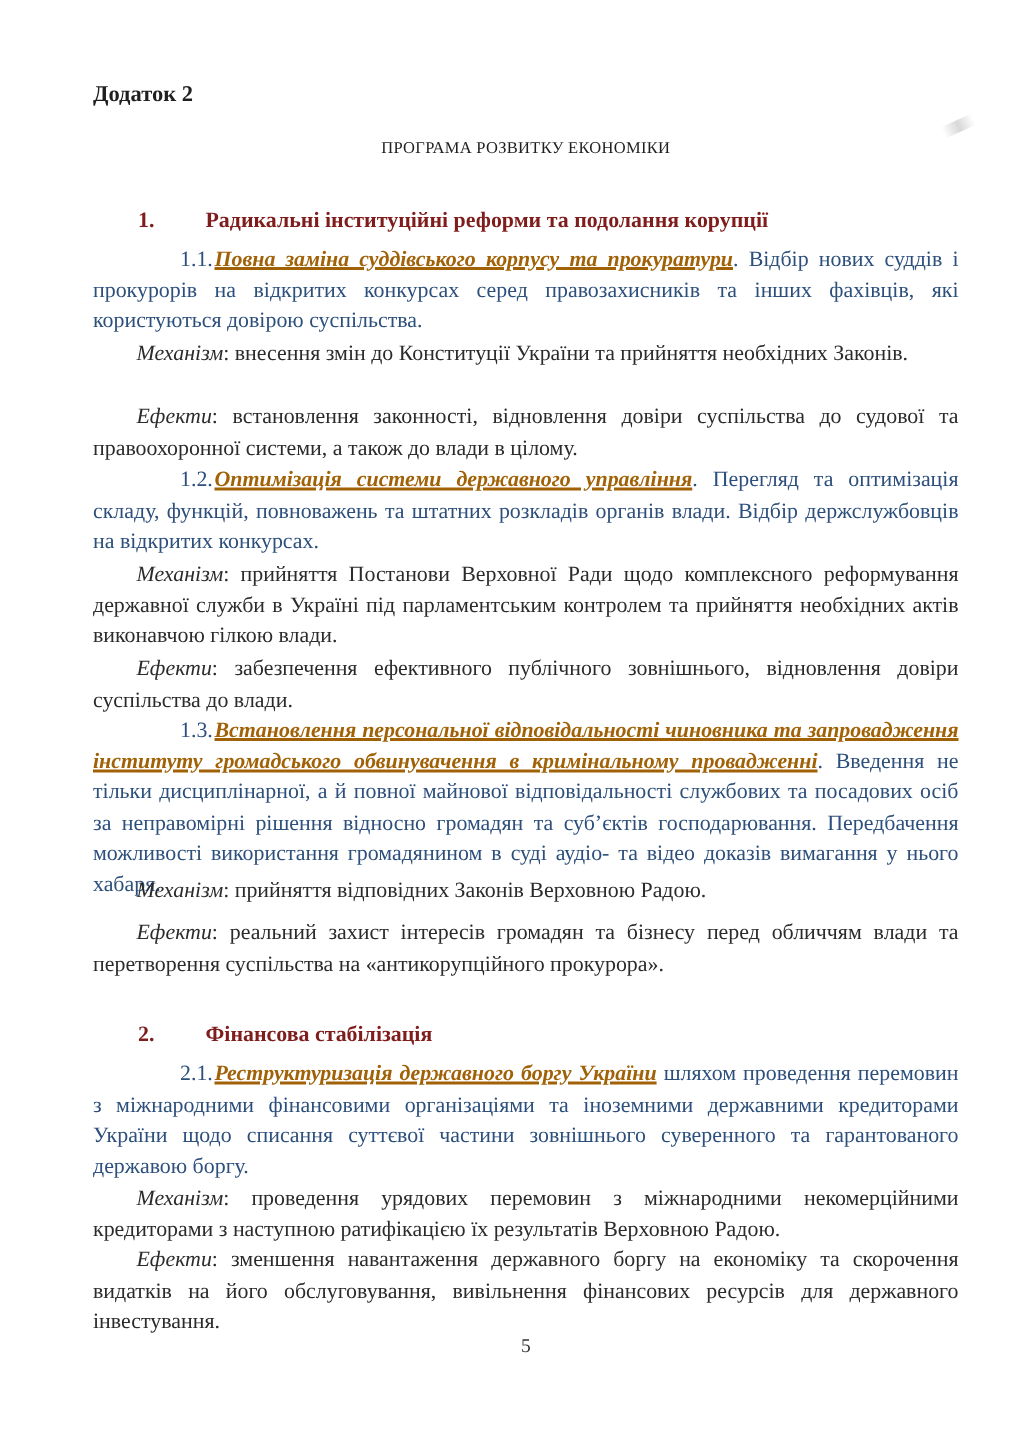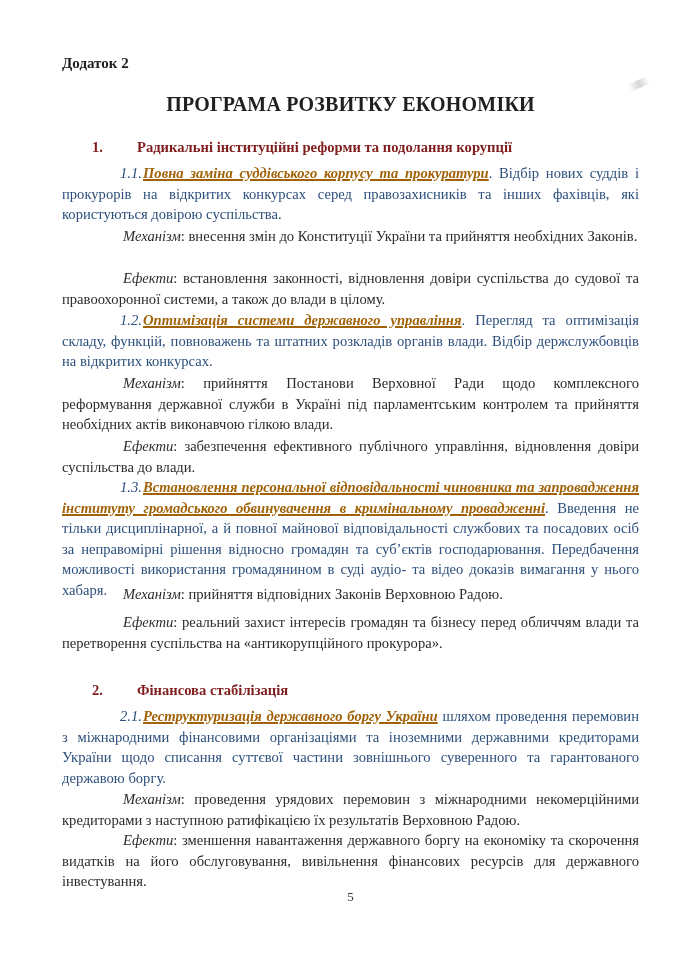--- a/index.html
+++ b/index.html
@@ -3,32 +3,32 @@
 <meta charset="utf-8">
 <style>
   html, body { margin: 0; padding: 0; }
   body {
     width: 682px; height: 960px; background: #ffffff; overflow: hidden;
     font-family: "Liberation Serif", "DejaVu Serif", serif;
     color: #2b2b2b; position: relative;
   }
   .page { position: absolute; left: 62px; top: 0; width: 577px; }
   .appendix { position: absolute; top: 55px; left: 0; width: 100%; font-weight: bold; font-size: 15px; color: #1f1f1f; }
-  .title { position: absolute; top: 93px; left: 0; width: 100%; text-align: center; font-weight: bold; font-size: 20px; color: #1f1f1f; letter-spacing: 0.2px; }
+  .title { position: absolute; top: 93px; left: 0; width: 100%; text-align: center; font-weight: normal; font-size: 11px; color: #1f1f1f; letter-spacing: 0.2px; }
   .p {
     position: absolute; left: 0; width: 577px; font-size: 14.6px; line-height: 20.6px;
     text-align: justify; text-align-last: left;
   }
   .ind { text-indent: 29px; }
   .sec-head { font-weight: bold; color: #7f1d1d; }
   .sec-num { display: inline-block; width: 45px; padding-left: 30px; }
-  .num { display: inline-block; width: 52px; font-style: italic; }
+  .num { display: inline-block; width: 52px; }
   .blue { color: #2c4f7c; }
   .ttl { font-style: italic; font-weight: bold; text-decoration: underline; color: #a16207; text-decoration-thickness: 1.5px; }
-  .em { font-style: italic; margin-left: 32px; }
+  .em { font-style: italic; }
   .pgnum { position: absolute; top: 889px; left: 0; width: 100%; text-align: center; font-size: 13px; color: #333; }
   .scuff { position: absolute; left: 628px; top: 80px; width: 22px; height: 8px; transform: rotate(-25deg);
     background: linear-gradient(90deg, rgba(200,200,200,0), rgba(190,190,190,0.6), rgba(200,200,200,0)); }
 </style>
 </head>
 <body>
 
 <div class="scuff"></div>
 
 <div class="page">
@@ -49,21 +49,21 @@
     <span class="em">Ефекти</span><span>: встановлення законності, відновлення довіри суспільства до судової та правоохоронної системи, а також до влади в цілому.</span>
   </div>
 
   <div class="p ind blue" style="top:310px;">
     <span class="num">1.2.</span><span class="ttl">Оптимізація системи державного управління</span><span>. Перегляд та оптимізація складу, функцій, повноважень та штатних розкладів органів влади. Відбір держслужбовців на відкритих конкурсах.</span>
   </div>
   <div class="p ind" style="top:373px;">
     <span class="em">Механізм</span><span>: прийняття Постанови Верховної Ради щодо комплексного реформування державної служби в Україні під парламентським контролем та прийняття необхідних актів виконавчою гілкою влади.</span>
   </div>
   <div class="p ind" style="top:436px;">
-    <span class="em">Ефекти</span><span>: забезпечення ефективного публічного управління, відновлення довіри суспільства до влади.</span>
+    <span class="em">Ефекти</span><span>: забезпечення ефективного публічного зовнішнього, відновлення довіри суспільства до влади.</span>
   </div>
 
   <div class="p ind blue" style="top:477px;">
     <span class="num">1.3.</span><span class="ttl">Встановлення персональної відповідальності чиновника та запровадження інституту громадського обвинувачення в кримінальному провадженні</span><span>. Введення не тільки дисциплінарної, а й повної майнової відповідальності службових та посадових осіб за неправомірні рішення відносно громадян та суб’єктів господарювання. Передбачення можливості використання громадянином в суді аудіо- та відео доказів вимагання у нього хабаря.</span>
   </div>
   <div class="p ind" style="top:584px;">
     <span class="em">Механізм</span><span>: прийняття відповідних Законів Верховною Радою.</span>
   </div>
   <div class="p ind" style="top:612px;">
     <span class="em">Ефекти</span><span>: реальний захист інтересів громадян та бізнесу перед обличчям влади та перетворення суспільства на «антикорупційного прокурора».</span>

